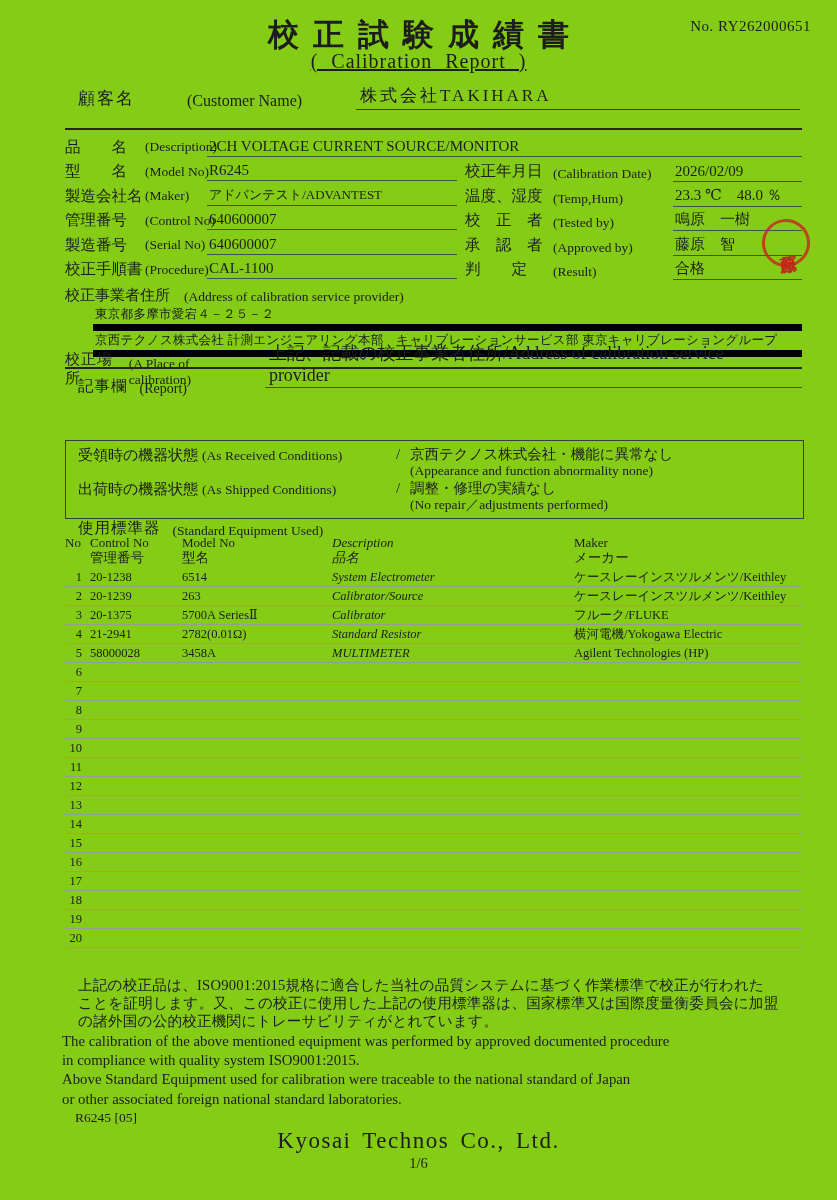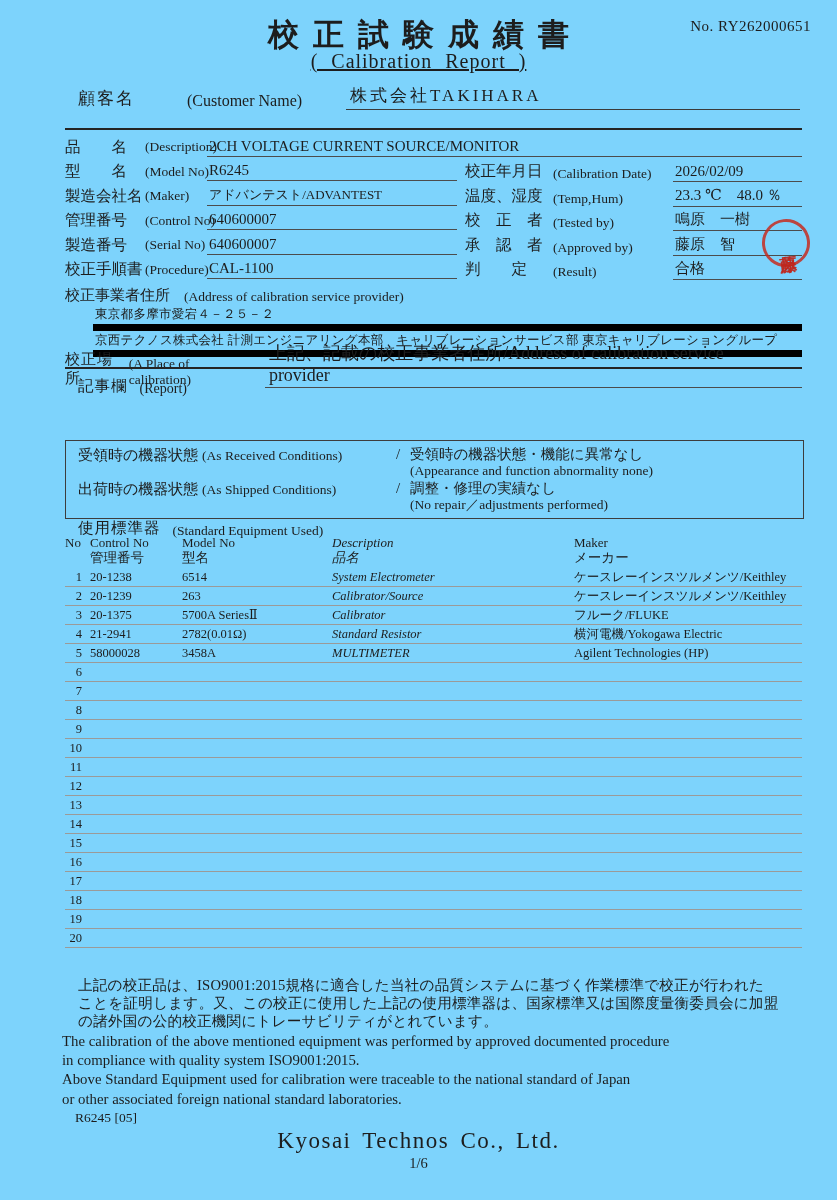--- a/index.html
+++ b/index.html
@@ -3,21 +3,21 @@
 <meta charset="utf-8">
 <style>
   html,body{margin:0;padding:0;}
   body{
     width:837px;height:1200px;
     background:#eceae6;
     font-family:"Liberation Serif","DejaVu Serif",serif;
   }
   .page{
     position:relative;width:837px;height:1200px;overflow:hidden;
-    background:#7dd3fc;
+    background:#84cc16;
     color:#1d1d1d;
   }
   
   .title{
     position:absolute;top:14px;left:0;right:0;
     text-align:center;font-size:31px;font-weight:600;
     letter-spacing:14px;text-indent:14px;
   }
   .subtitle{
     position:absolute;top:50px;left:0;right:0;
@@ -27,21 +27,21 @@
     position:absolute;top:18px;right:26px;font-size:15px;letter-spacing:.5px;
   }
   
   .cust-row{
     position:absolute;top:84px;left:78px;right:37px;
     display:flex;align-items:flex-end;font-size:17px;gap:44px;
   }
   .cust-jp{letter-spacing:2px;}
   .cust-en{margin-left:8px;font-size:16px;}
   .cust-val{
-    flex:1;padding:0 4px 2px 4px;
+    flex:1;margin-left:10px;padding:0 4px 2px 4px;
     border-bottom:1.5px solid #3a3a3a;letter-spacing:3px;font-size:17px;
   }
   .rule{position:absolute;left:65px;right:35px;border-top:2px solid #242424;}
   .rule-1{top:128px;}
   .rule-2{top:367px;}
   
   .fields{position:absolute;top:133px;left:65px;right:35px;}
   .frow{display:flex;align-items:flex-end;height:24.5px;}
   .fcell-l{width:392px;display:flex;align-items:center;}
   .fcell-r{flex:1;margin-left:8px;display:flex;align-items:flex-end;position:relative;}
@@ -250,21 +250,21 @@
   </div>
 
   <div class="condbox">
     <div class="cond-row">
       <span class="cond-label">
         <span>受領時の機器状態</span>
         <span class="en">(As Received Conditions)</span>
       </span>
       <span class="cond-slash">/</span>
       <span class="cond-right">
-        <div class="cond-jp">受領時の機器状態・機能に異常なし</div>
+        <div class="cond-jp">京西テクノス株式会社・機能に異常なし</div>
         <div class="cond-en">(Appearance and function abnormality none)</div>
       </span>
     </div>
     <div class="cond-row">
       <span class="cond-label">
         <span>出荷時の機器状態</span>
         <span class="en">(As Shipped Conditions)</span>
       </span>
       <span class="cond-slash">/</span>
       <span class="cond-right">

